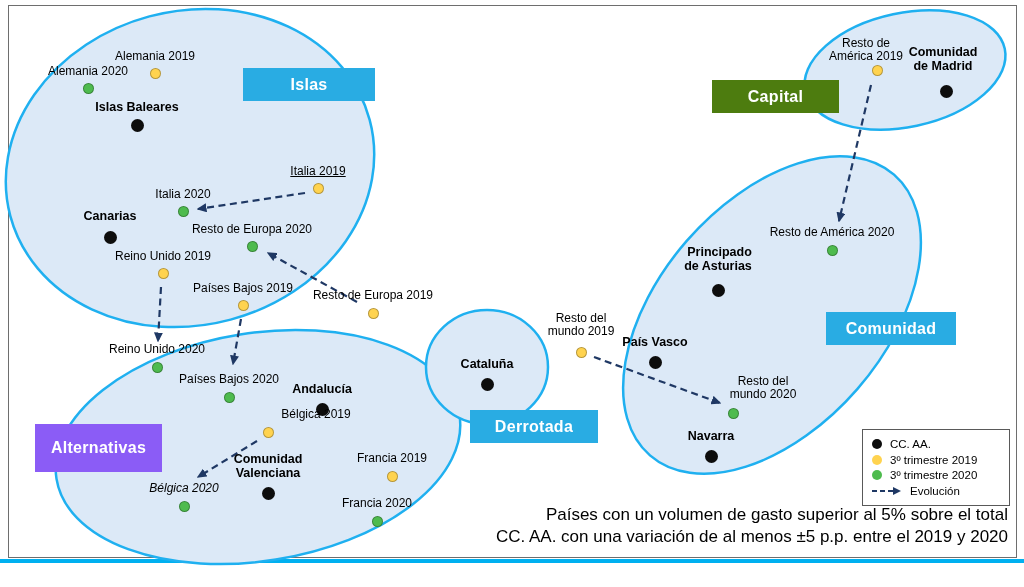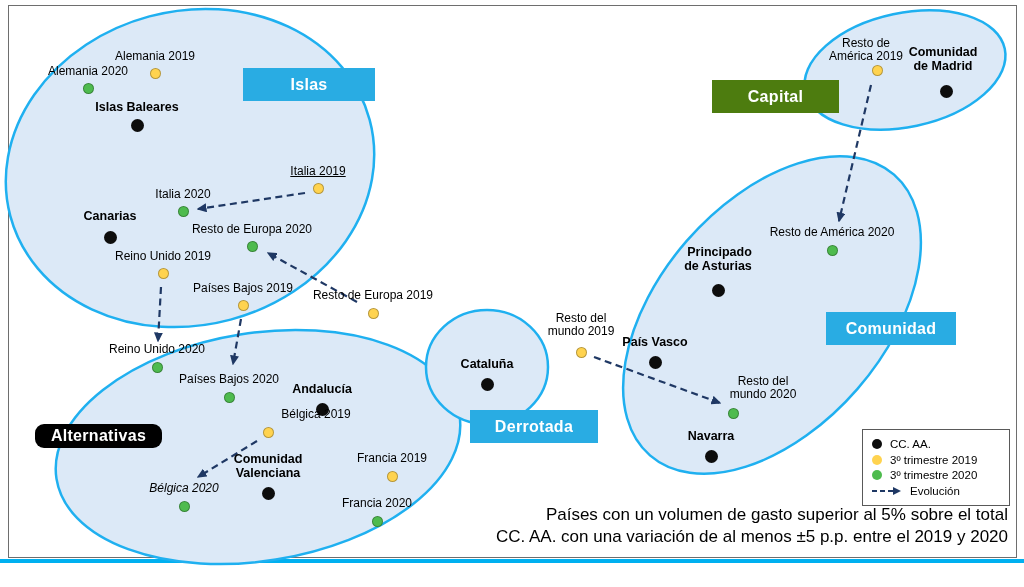--- a/index.html
+++ b/index.html
@@ -116,21 +116,21 @@
       <div class="pt-label ccaa" style="left: 655px; top: 336px;">País Vasco</div>
       <div class="dot y2020" style="left: 733px; top: 413px; background: rgb(78, 187, 78);"></div>
       <div class="pt-label" style="left: 763px; top: 375px;">Resto del
 mundo 2020</div>
       <div class="dot ccaa" style="left: 711px; top: 456px; background: rgb(13, 13, 13);"></div>
       <div class="pt-label ccaa" style="left: 711px; top: 430px;">Navarra</div>
     </div>
   <div id="cluster-labels">
       <div class="cluster-box" style="left: 243px; top: 68px; width: 132px; height: 33px; background: rgb(41, 172, 227);">Islas</div>
       <div class="cluster-box" style="left: 712px; top: 80px; width: 127px; height: 33px; background: #4d7c0f;">Capital</div>
-      <div class="cluster-box" style="left: 35px; top: 424px; width: 127px; height: 24px; background: #000000; border-radius: 9px;">Alternativas</div>
+      <div class="cluster-box" style="left: 35px; top: 424px; width: 127px; height: 48px; background: #8b5cf6;">Alternativas</div>
       <div class="cluster-box" style="left: 470px; top: 410px; width: 128px; height: 33px; background: rgb(41, 172, 227);">Derrotada</div>
       <div class="cluster-box" style="left: 826px; top: 312px; width: 130px; height: 33px; background: rgb(41, 172, 227);">Comunidad</div>
     </div>
   <div class="legend" id="legend" style="left: 862px; top: 429px; width: 148px; height: 77px;">
       <div class="legend-row">
         <div class="legend-dot" style="background: rgb(13, 13, 13);"></div>
         <div class="legend-label">CC. AA.</div>
       </div>
       <div class="legend-row">
         <div class="legend-dot" style="background: rgb(255, 211, 79);"></div>

